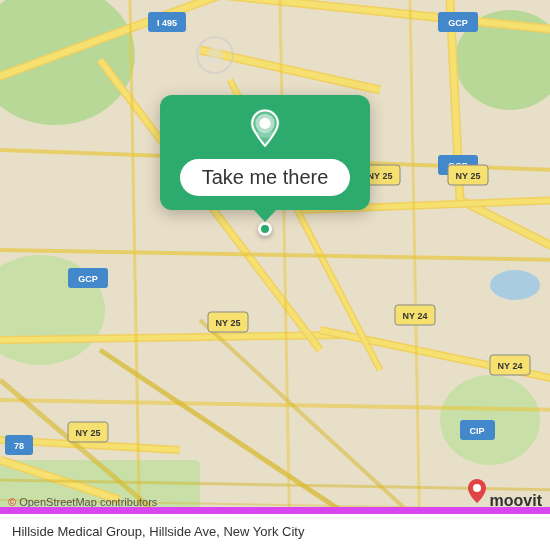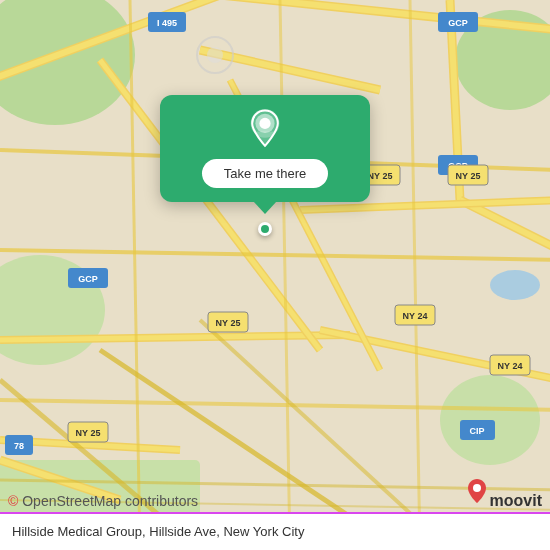--- a/index.html
+++ b/index.html
@@ -11,39 +11,39 @@
       position: relative;
       background-color: #fde047;
     }
 
     
     #info-bar {
       position: absolute;
       bottom: 0; left: 0; right: 0;
       background: white;
       padding: 8px 12px 10px;
-      border-top: 2px solid #d946ef;
+      border-top: 7px solid #d946ef;
       z-index: 10;
     }
 
     #location-name {
       font-size: 13px;
       color: #333;
       font-weight: 400;
     }
 
     #copyright-bar {
       position: absolute;
       bottom: 38px; left: 0; right: 0;
       padding: 2px 8px;
       z-index: 10;
     }
 
     #copyright-text {
-      font-size: 14px;
+      font-size: 11px;
       color: #555;
     }
 
     #copyright-text span {
       color: #e04444;
     }
 
     
     #moovit-logo {
       position: absolute;
@@ -95,21 +95,21 @@
       width: 40px;
       height: 40px;
       margin-bottom: 10px;
     }
 
     #take-me-there-btn {
       background: white;
       border: none;
       border-radius: 20px;
       padding: 7px 22px;
-      font-size: 13px;
+      font-size: 20px;
       font-weight: 500;
       color: #333;
       cursor: pointer;
       white-space: nowrap;
     }
 
     
     svg.map-roads {
       position: absolute;
       top: 0; left: 0;

